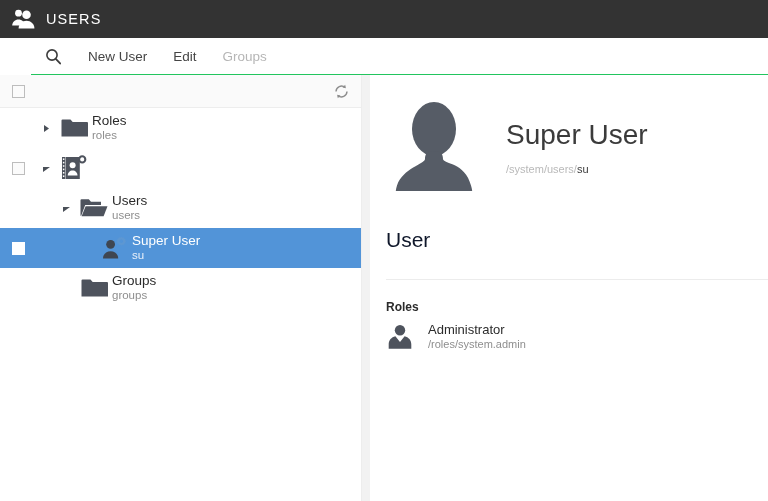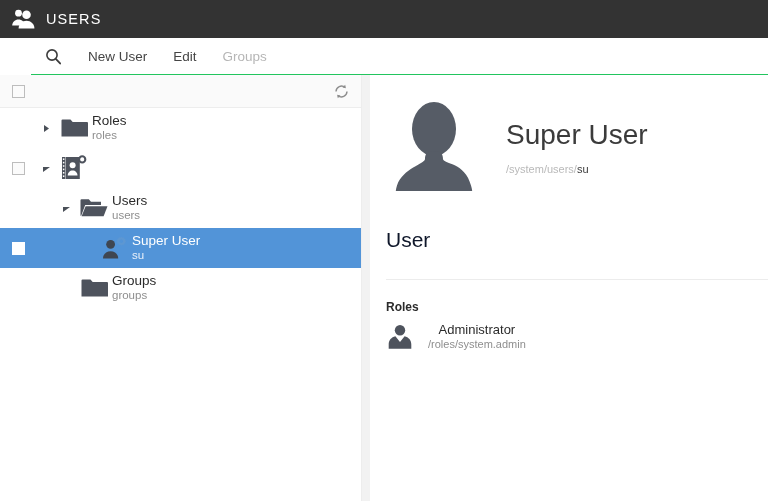--- a/index.html
+++ b/index.html
@@ -88,21 +88,21 @@
 
   .section-title {
     font-size: 21px; color: #0f172a; font-weight: 400;
     margin-top: 33px;
   }
   .hr { height: 1px; background: #ececec; margin-top: 27px; margin-right: 0; }
 
   .sub-label { font-size: 12px; color: #2b2b2b; font-weight: bold; margin-top: 20px; }
   .role-row { display: flex; align-items: center; margin-top: 8px; }
   .role-icon { width: 28px; height: 28px; margin-right: 14px; flex: none; }
-  .role-labels { display: flex; flex-direction: column; line-height: 1.25; text-align: center; }
+  .role-labels { display: flex; flex-direction: column; line-height: 1.25; }
   .role-name { font-size: 13px; color: #2b2b2b; }
   .role-path { font-size: 11px; color: #8e8e8e; }
 </style>
 </head>
 <body>
 
 <div id="app">
 
   <div class="titlebar">
     <svg class="app-icon" viewBox="0 0 26 26">

